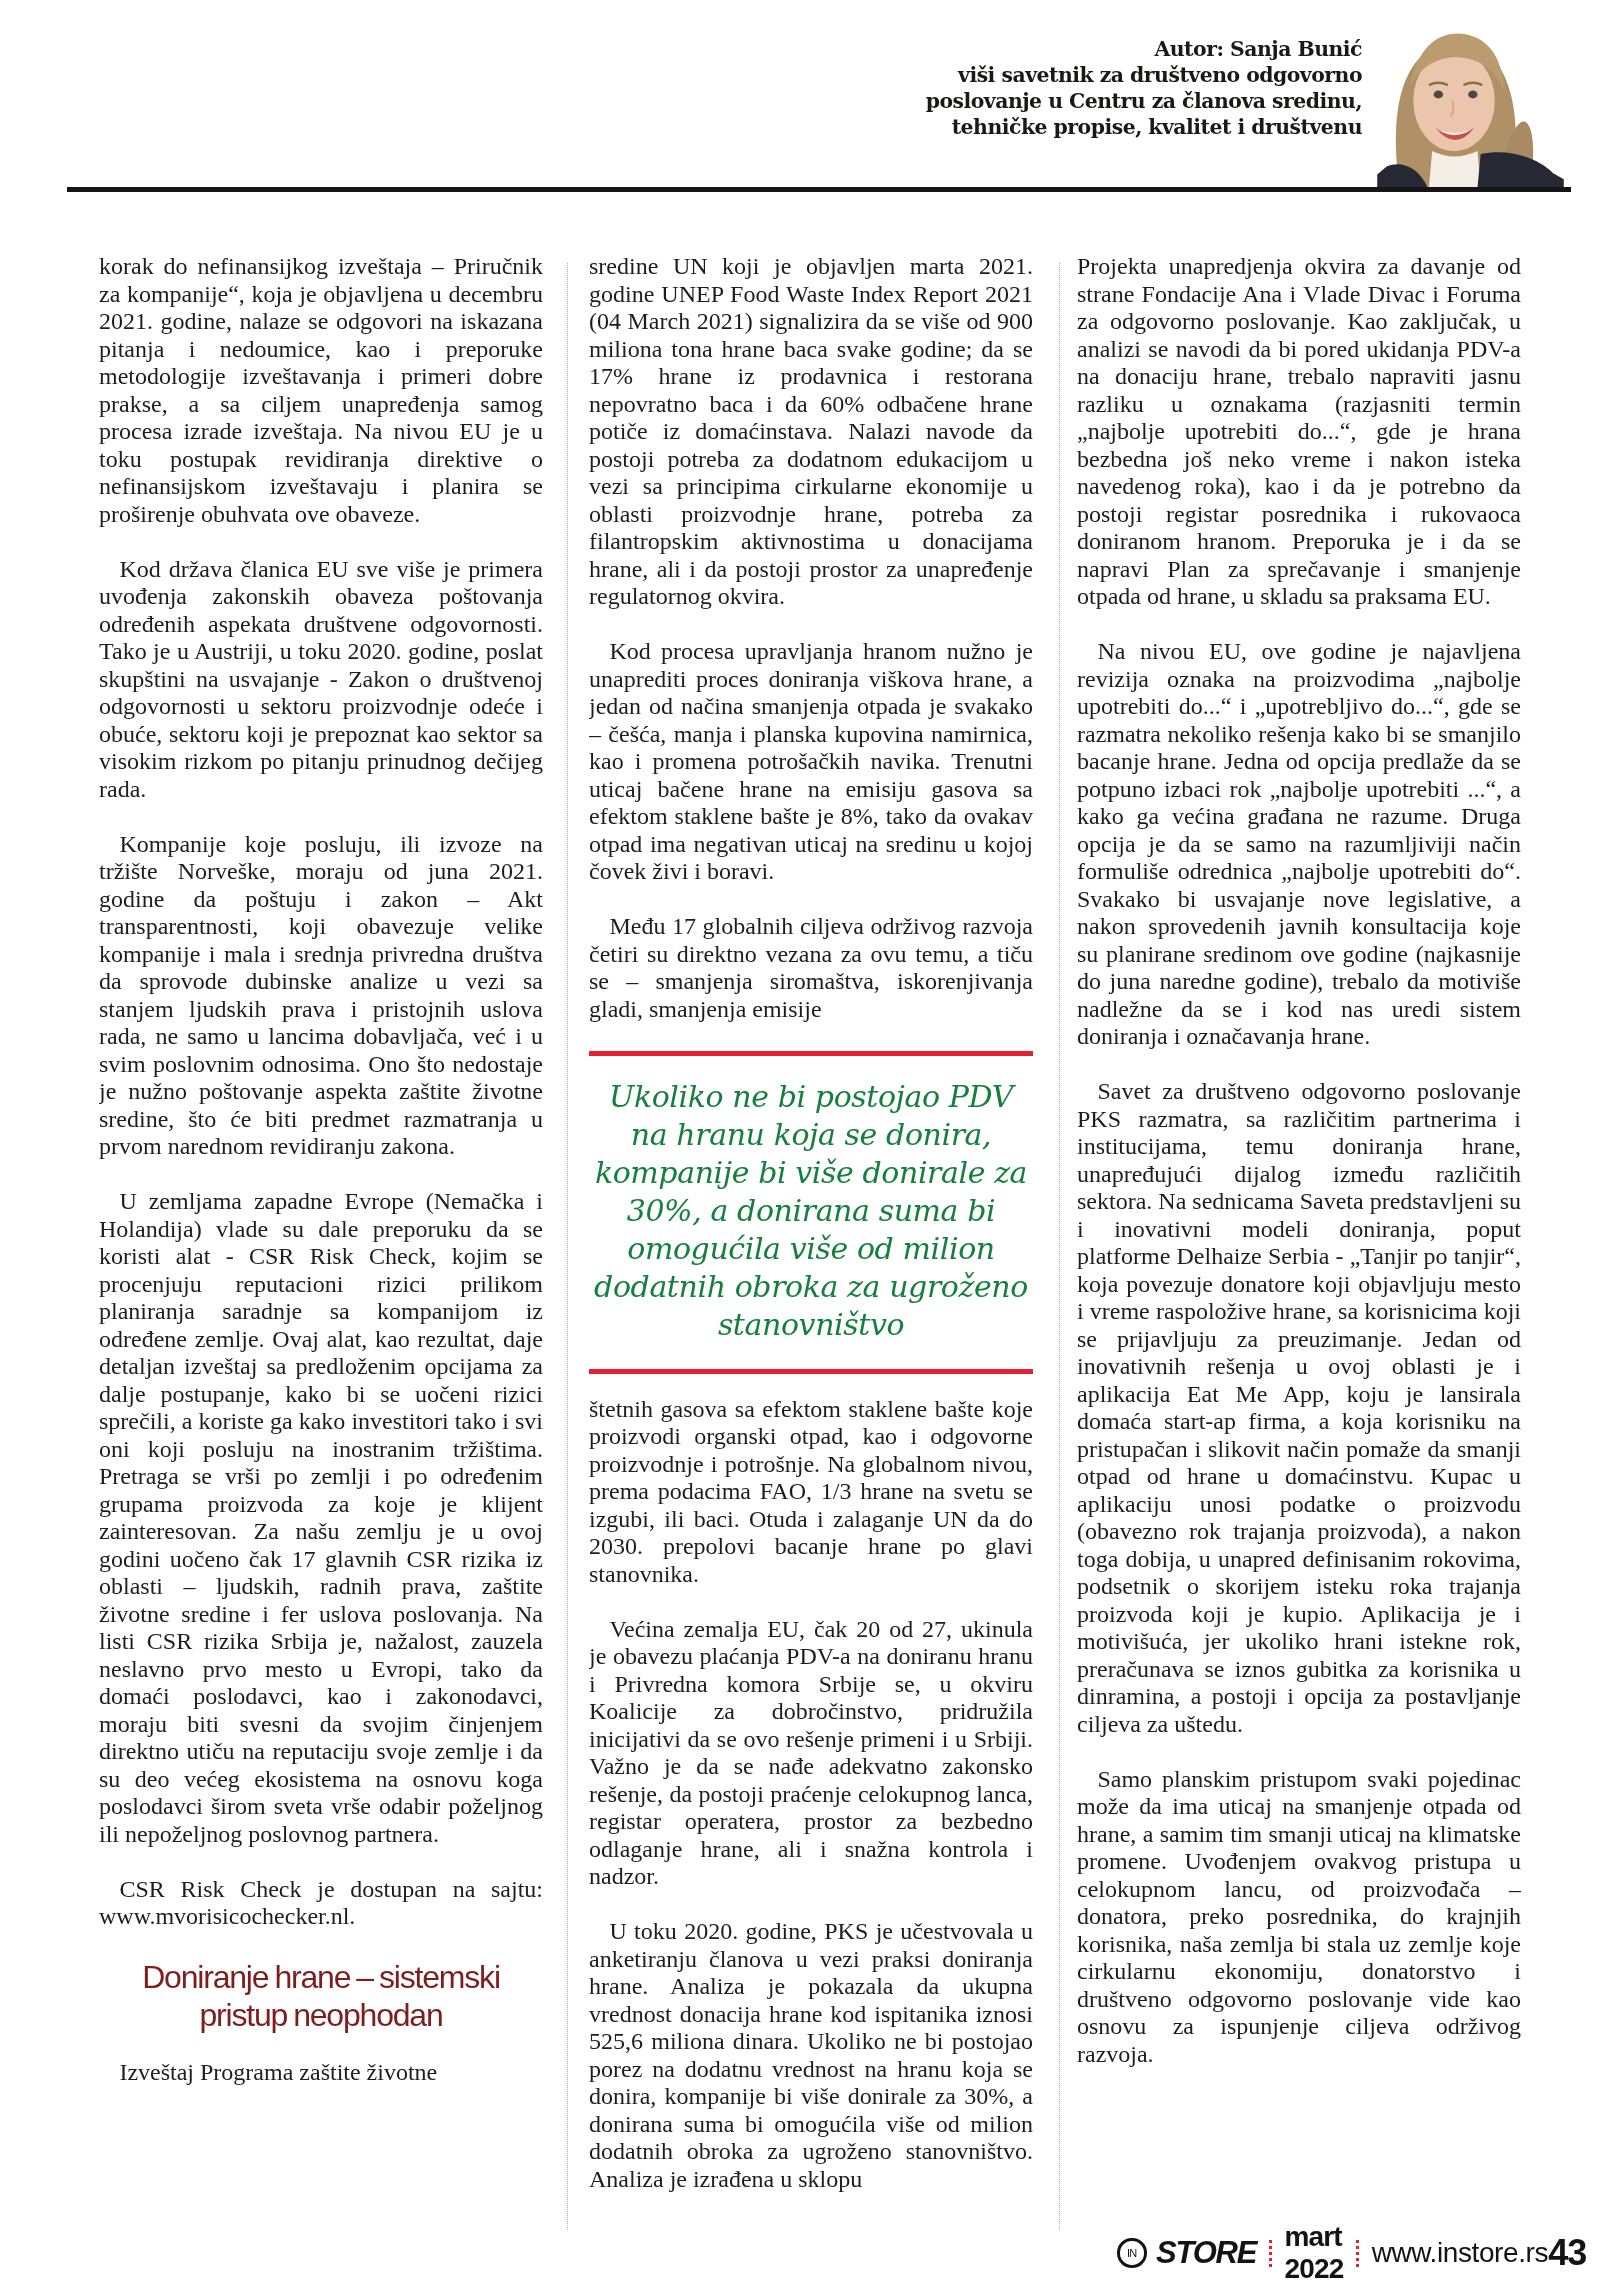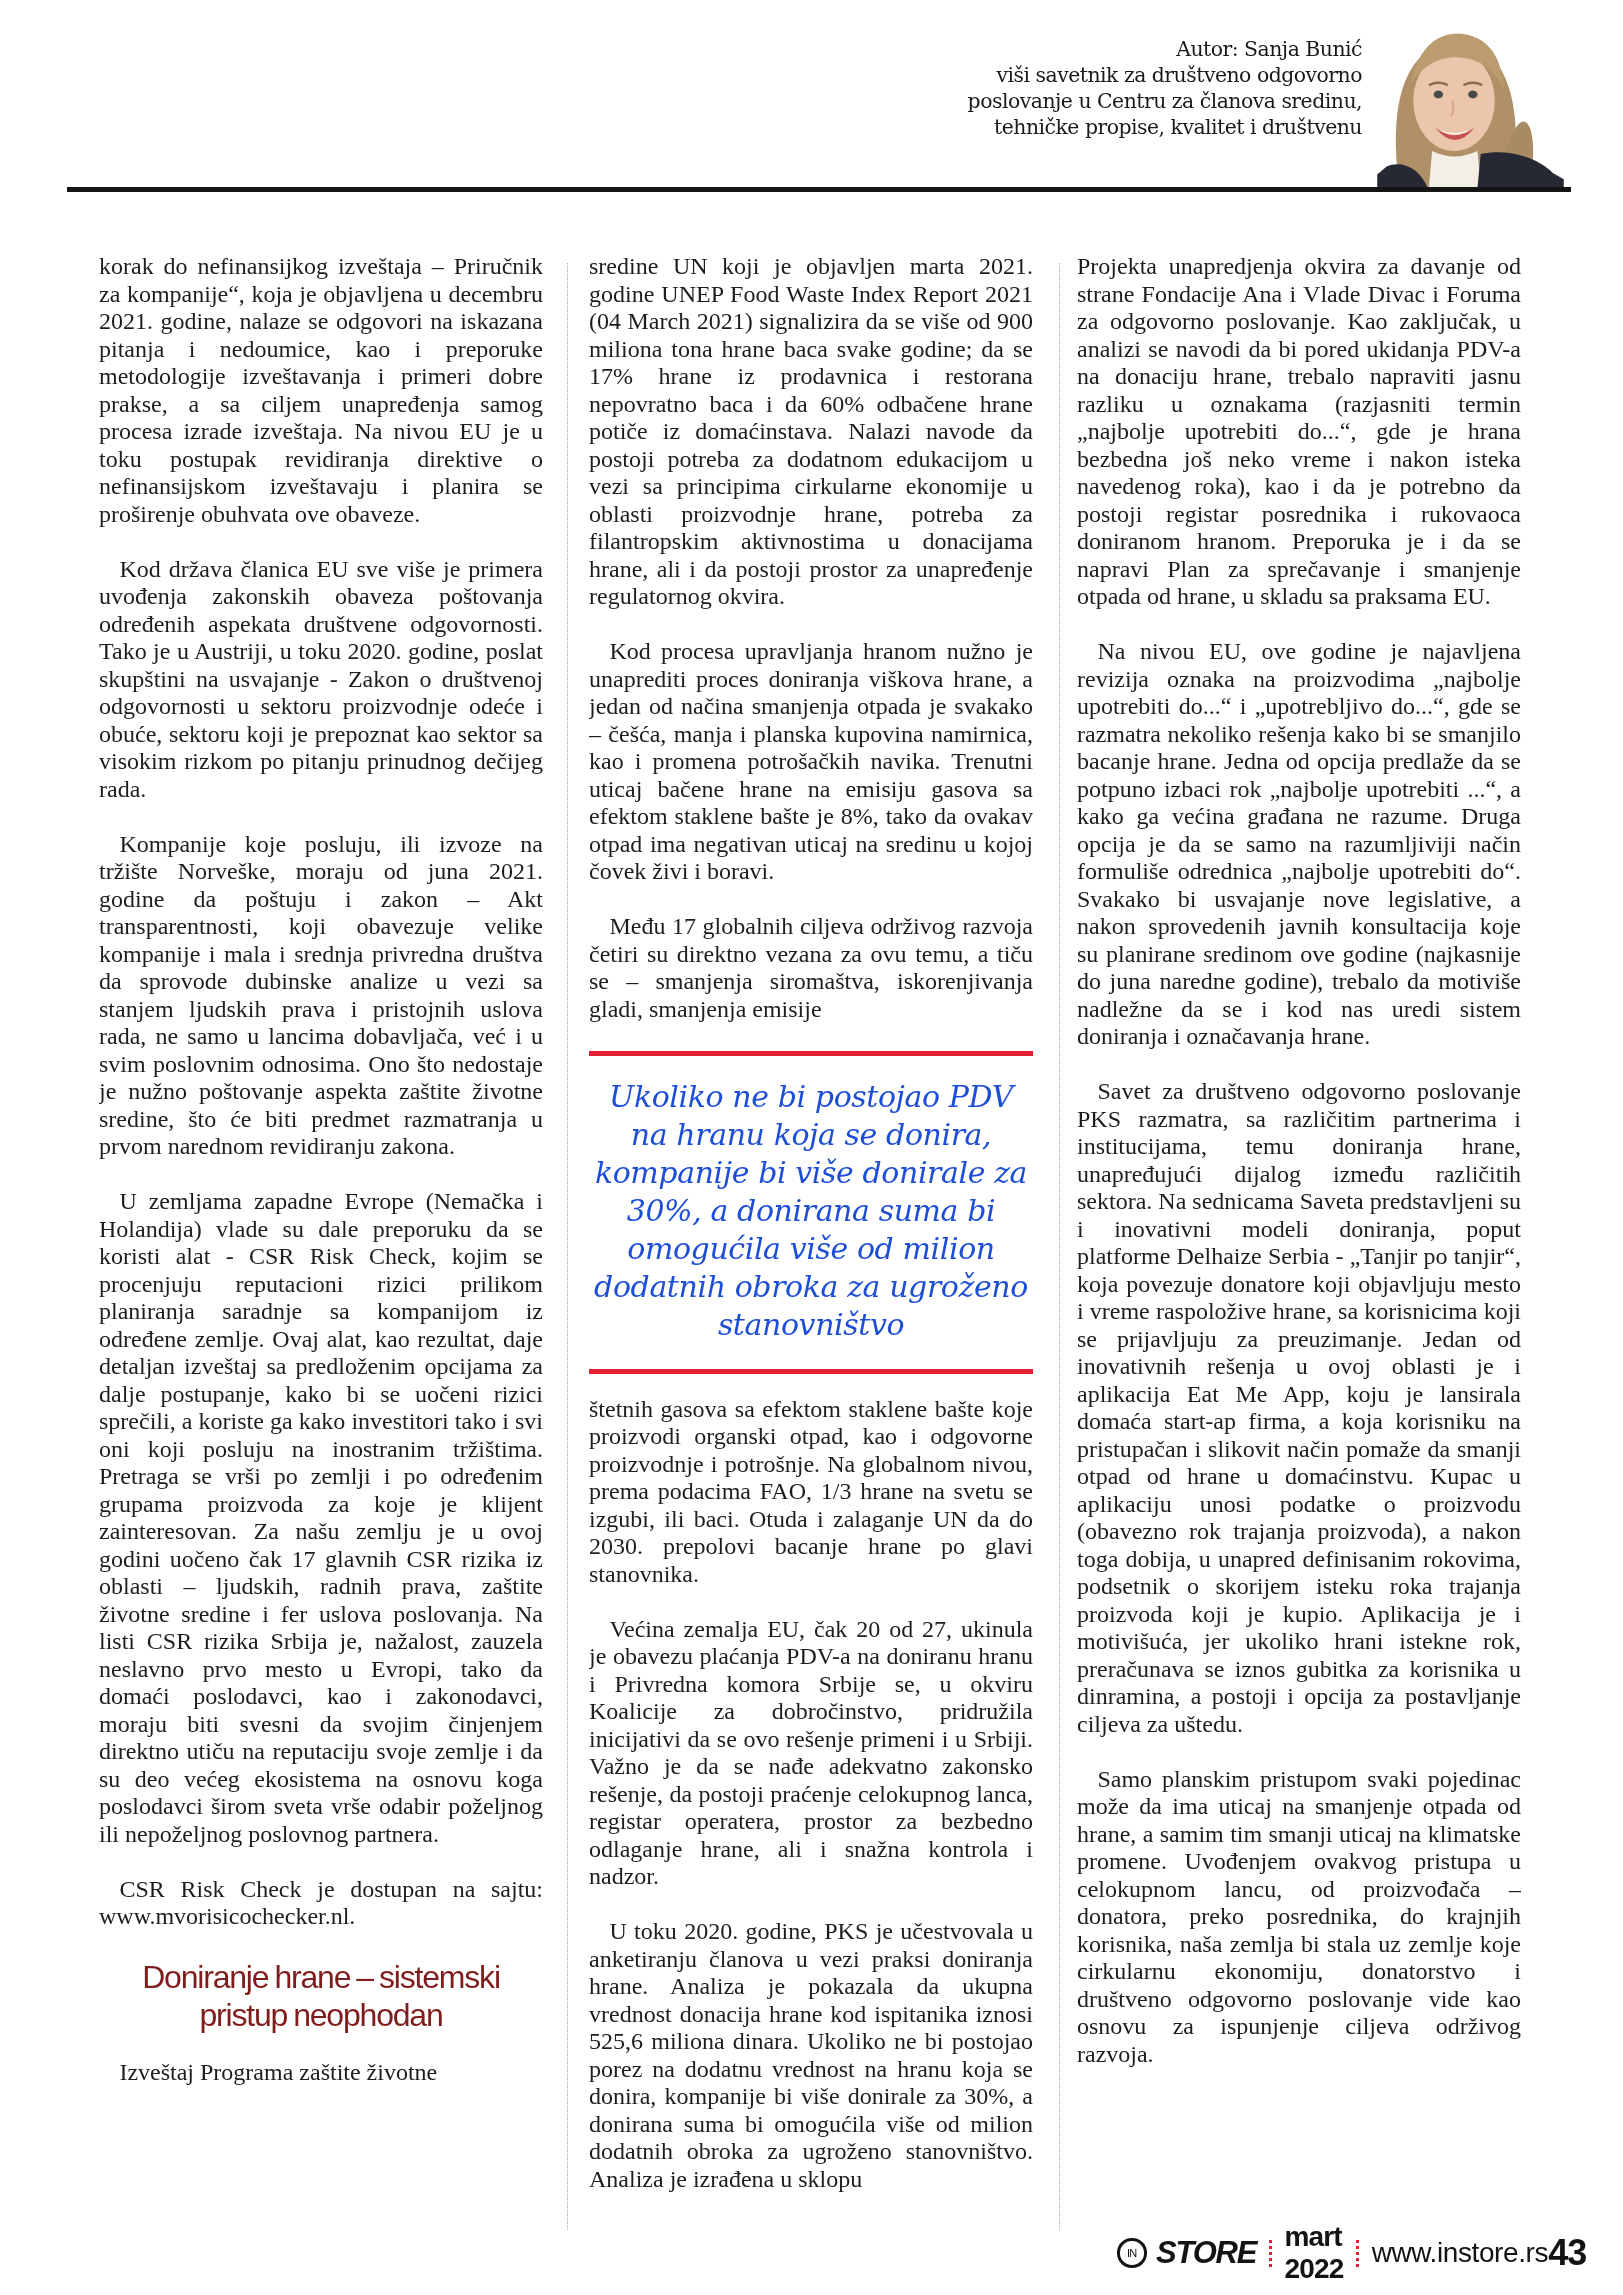--- a/index.html
+++ b/index.html
@@ -1,42 +1,42 @@
 <!DOCTYPE html>
 <html lang="sr" style="font-size:12.6px"><head>
 <meta charset="utf-8">
 <style>
   html,body{margin:0;padding:0;background:#ffffff;}
   #page{position:relative;width:1623px;height:2295px;background:#ffffff;overflow:hidden;
         font-family:"Liberation Serif",serif;color:#1d1d1d;}
 
   
   .author-block{position:absolute;top:36px;right:261px;width:597px;text-align:right;
-    font-family:"DejaVu Serif",serif;font-weight:400;font-size:20.4px;line-height:26px;
+    font-family:"DejaVu Serif",serif;font-weight:700;font-size:20.4px;line-height:26px;
     color:#191917;letter-spacing:-0.5px;}
   .photo{position:absolute;left:1377px;top:12.6px;width:187px;height:174px;overflow:hidden;background:#fff;}
   .header-rule{position:absolute;left:67px;top:187px;width:1504px;height:4.7px;background:#151515;}
 
   
   .col{position:absolute;top:253px;width:444px;height:1995px;overflow:hidden;
        font-size:24px;line-height:27.5px;text-align:justify;}
   #col1{left:99px;} #col2{left:589px;} #col3{left:1077px;}
   .col p{margin:0 0 27.5px 0;text-indent:20.4px;}
   .col p.cont{text-indent:0;}
   .divider{position:absolute;top:263px;height:1967px;width:0;border-left:1.6px dotted #ababab;}
   #divider-1{left:567px;} #divider-2{left:1059px;}
 
   .section-heading{font-family:"Liberation Sans",sans-serif;font-weight:400;
     font-size:32px;line-height:38px;letter-spacing:-1.2px;word-spacing:-1.6px;
     color:#7f1d1d;text-align:center;text-indent:0;margin:12.6px 0 25px 0;}
 
   .pull-quote{margin:7.9px 0 22px 0;padding:22px 3.1px 25px 3.1px;
     border-top:5.5px solid #e42031;border-bottom:5.5px solid #e42031;
     font-family:"DejaVu Serif",serif;font-style:italic;font-size:30px;line-height:38px;
-    color:#1d4ed8;text-align:center;text-indent:0;letter-spacing:-0.4px;}
+    color:#15803d;text-align:center;text-indent:0;letter-spacing:-0.4px;}
 
   
   .footer{position:absolute;left:1117px;top:2235px;width:418px;height:36px;
     display:flex;align-items:center;font-family:"Liberation Sans",sans-serif;color:#131313;}
   .logo-circle{flex:0 0 auto;width:23.6px;height:23.6px;border-radius:50%;border:3.1px solid #131313;
     display:flex;align-items:center;justify-content:center;font-weight:400;font-size:11px;
     letter-spacing:-0.8px;color:#131313;}
   .store{font-size:31px;font-weight:700;letter-spacing:-1.2px;margin-left:9.4px;font-style:italic;}
   .fsep{height:27px;width:0;border-left:3.1px dotted #e42031;margin:0 12.6px;}
   .issue{font-size:28px;font-weight:700;letter-spacing:-0.8px;}

